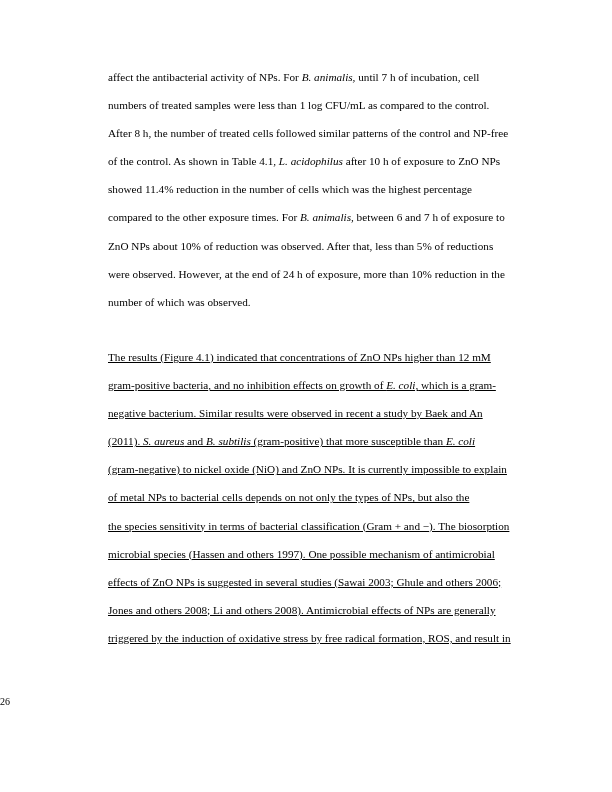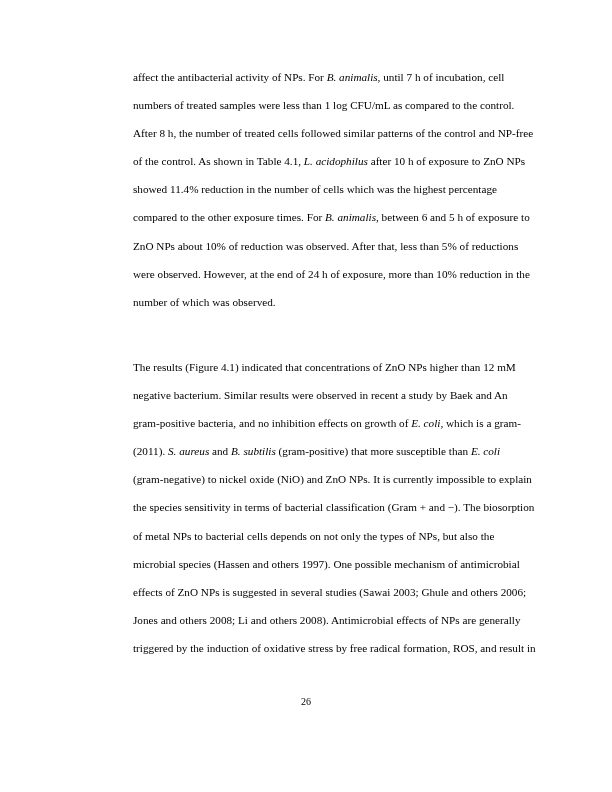--- a/index.html
+++ b/index.html
@@ -4,53 +4,53 @@
   <style>
     html, body { margin: 0; padding: 0; background: #ffffff; }
     body { width: 612px; height: 792px; position: relative; overflow: hidden; }
     .page {
       position: absolute; left: 0; top: 0; width: 612px; height: 792px;
       background: #ffffff; color: #000000;
       font-family: "Liberation Serif", serif;
     }
     .para {
       position: absolute; left: 108px; width: 440px;
-      font-size: 11.2px; line-height: 28.1px; margin-left: 25px;
+      font-size: 11.2px; line-height: 28.1px;
     }
     .line { display: block; white-space: nowrap; height: 28.1px; }
     .line i { font-style: italic; }
     #p1 { top: 63px; }
-    #p2 { top: 353px; }
+    #p2 { top: 343px; text-decoration: underline; }
     .pagenum {
       position: absolute; left: 0; width: 612px; top: 696px;
-      text-align: center; font-size: 10px; font-family: "Liberation Serif", serif;
+      font-size: 10px; font-family: "Liberation Serif", serif;
     }
   </style>
 </head>
 <body>
 
 <div class="page">
   <div class="para" id="p1">
       <span class="line"><span>affect the antibacterial activity of NPs. For </span><i>B. animalis,</i><span> until 7 h of incubation, cell</span></span>
       <span class="line"><span>numbers of treated samples were less than 1 log CFU/mL as compared to the control.</span></span>
       <span class="line"><span>After 8 h, the number of treated cells followed similar patterns of the control and NP-free</span></span>
       <span class="line"><span>of the control. As shown in Table 4.1, </span><i>L. acidophilus</i><span> after 10 h of exposure to ZnO NPs</span></span>
       <span class="line"><span>showed 11.4% reduction in the number of cells which was the highest percentage</span></span>
-      <span class="line"><span>compared to the other exposure times. For </span><i>B. animalis,</i><span> between 6 and 5 h of exposure to</span></span>
+      <span class="line"><span>compared to the other exposure times. For </span><i>B. animalis,</i><span> between 6 and 7 h of exposure to</span></span>
       <span class="line"><span>ZnO NPs about 10% of reduction was observed. After that, less than 5% of reductions</span></span>
       <span class="line"><span>were observed. However, at the end of 24 h of exposure, more than 10% reduction in the</span></span>
       <span class="line"><span>number of which was observed.</span></span>
     </div>
   <div class="para" id="p2">
       <span class="line"><span>The results (Figure 4.1) indicated that concentrations of ZnO NPs higher than 12 mM</span></span>
+      <span class="line"><span>gram-positive bacteria, and no inhibition effects on growth of </span><i>E. coli,</i><span> which is a gram-</span></span>
       <span class="line"><span>negative bacterium. Similar results were observed in recent a study by Baek and An</span></span>
-      <span class="line"><span>gram-positive bacteria, and no inhibition effects on growth of </span><i>E. coli,</i><span> which is a gram-</span></span>
       <span class="line"><span>(2011). </span><i>S. aureus</i><span> and </span><i>B. subtilis</i><span> (gram-positive) that more susceptible than </span><i>E. coli</i></span>
       <span class="line"><span>(gram-negative) to nickel oxide (NiO) and ZnO NPs. It is currently impossible to explain</span></span>
+      <span class="line"><span>of metal NPs to bacterial cells depends on not only the types of NPs, but also the</span></span>
       <span class="line"><span>the species sensitivity in terms of bacterial classification (Gram + and −). The biosorption</span></span>
-      <span class="line"><span>of metal NPs to bacterial cells depends on not only the types of NPs, but also the</span></span>
       <span class="line"><span>microbial species (Hassen and others 1997). One possible mechanism of antimicrobial</span></span>
       <span class="line"><span>effects of ZnO NPs is suggested in several studies (Sawai 2003; Ghule and others 2006;</span></span>
       <span class="line"><span>Jones and others 2008; Li and others 2008). Antimicrobial effects of NPs are generally</span></span>
       <span class="line"><span>triggered by the induction of oxidative stress by free radical formation, ROS, and result in</span></span>
     </div>
   <div class="pagenum">26</div>
 </div>
 
 </body></html>

